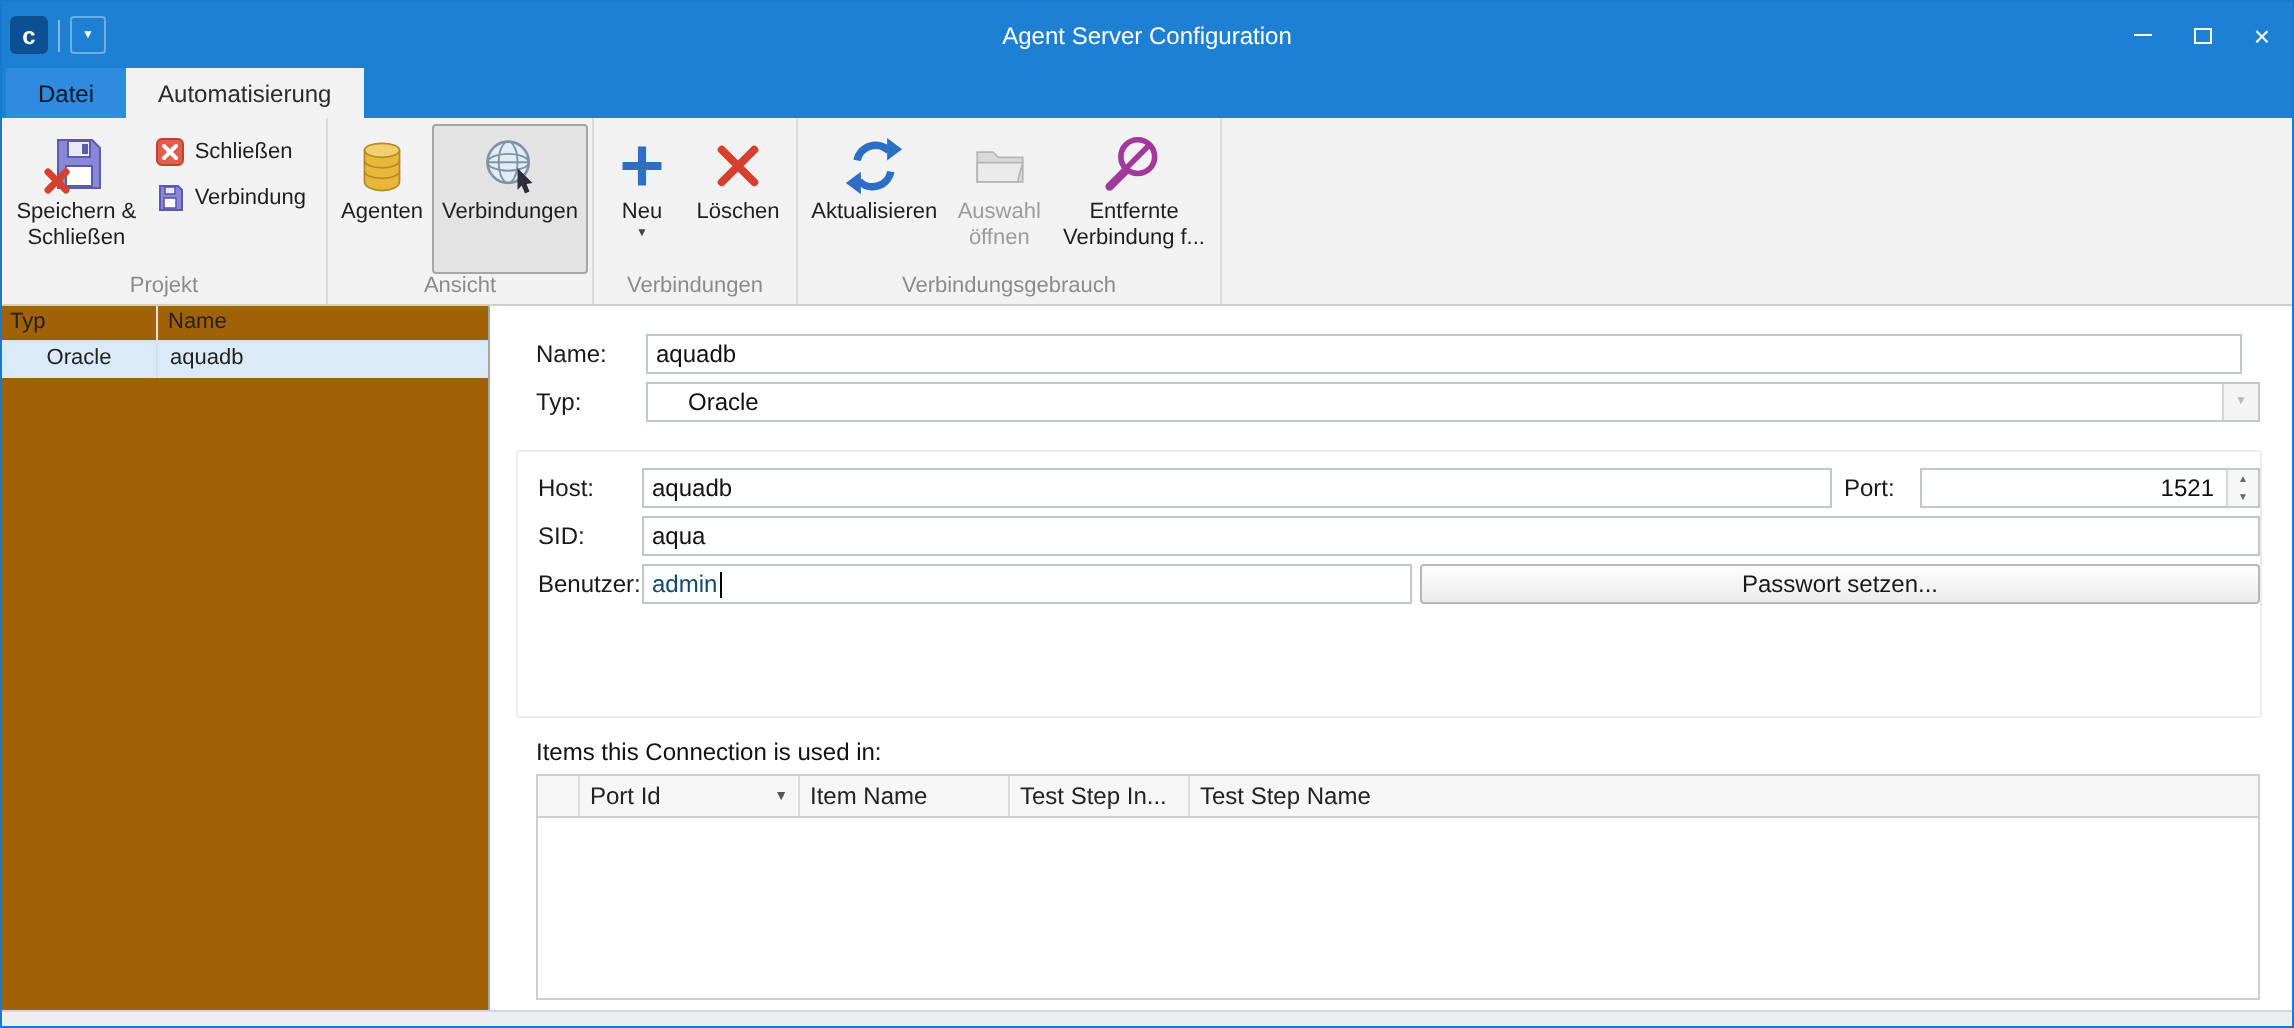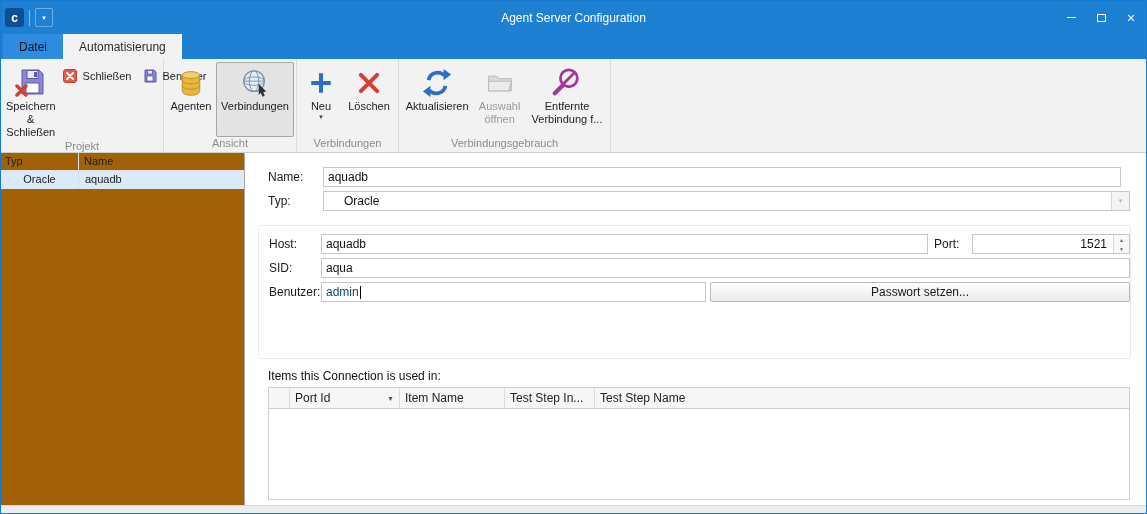--- a/index.html
+++ b/index.html
@@ -37,21 +37,21 @@
   .rgroup-buttons { flex:1; display:flex; align-items:stretch; padding:0 2px; }
   .rgroup-label { height:15px; font-size:11px; color:#8b8b8b; text-align:center; line-height:13px; }
   .rfill { flex:1; }
   .rbtn { display:flex; flex-direction:column; align-items:center; padding:3px 2px 0 2px;
     border:1px solid transparent; border-radius:2px; cursor:default; }
   .rbtn .icon { height:34px; display:flex; align-items:center; justify-content:center; }
   .rbtn-label { font-size:11px; color:#1e1e1e; text-align:center; line-height:13px; }
   .rbtn.selected { background:#e3e3e4; border-color:#a6a6a6; }
   .rbtn.disabled .rbtn-label { color:#9b9b9b; }
   .mini-caret { font-size:6px; color:#444; margin-top:1px; }
-  .smallcol { display:flex; flex-direction:row; gap:3px; padding:4px 2px 0 2px; }
+  .smallcol { display:flex; flex-direction:column; gap:3px; padding:4px 2px 0 2px; }
   .sbtn { display:flex; align-items:center; gap:5px; height:20px; font-size:11px; color:#1e1e1e; padding:0 6px 0 2px; }
   .sicon { width:15px; height:15px; display:flex; align-items:center; justify-content:center; }
 
   
   .main { flex:1; display:flex; background:#fff; min-height:0; }
   .left-panel { width:244px; border-right:1px solid #a5a5a5; background:#a16207; flex:0 0 auto; }
   .lheader { display:flex; height:18px; border-bottom:1px solid #e0e0e0; font-size:11px; color:#222; }
   .lh-typ { width:78px; border-right:1px solid #e0e0e0; padding-left:4px; line-height:17px; }
   .lh-name { flex:1; padding-left:5px; line-height:17px; }
   .lrow { display:flex; height:18px; background:#dbeaf8; font-size:11px; color:#222; }
@@ -69,21 +69,21 @@
   .combo-btn { width:18px; height:100%; background:#f4f4f4; border-left:1px solid #d4d7da;
     display:flex; align-items:center; justify-content:center; }
   .combo-caret { font-size:6px; color:#b8b8b8; }
 
   .groupbox { margin:14px -1px 0 -10px; height:134px; border:1px solid #ececec; border-radius:2px;
     padding:8px 0 0 10px; }
   .grow { display:flex; align-items:center; height:20px; margin-bottom:4px; font-size:12px; color:#1a1a1a; }
   .glabel { width:52px; flex:0 0 auto; }
   .host-wrap { flex:1; }
   .port-label { width:44px; flex:0 0 auto; padding-left:6px; }
-  .spinbox { width:158px; flex:0 0 auto; position:relative; }
+  .spinbox { width:170px; flex:0 0 auto; position:relative; }
   .spinbox .tinput { text-align:right; padding-right:22px; }
   .spin { position:absolute; right:1px; top:1px; bottom:1px; width:16px; border-left:1px solid #d4d7da;
     display:flex; flex-direction:column; background:#f7f7f7; }
   .spin div { flex:1; font-size:5px; color:#666; display:flex; align-items:center; justify-content:center; }
   .sid-wrap { flex:1; margin-right:0; }
   .fake-input { width:385px; flex:0 0 auto; height:20px; border:1px solid #c2c7cb; background:#fff;
     font-size:12px; color:#0c4a6e; display:flex; align-items:center; padding:0 4px; }
   .caret { display:inline-block; width:1px; height:13px; background:#000; margin-left:1px;
     animation:blink 1s steps(1) infinite; }
   @keyframes blink { 50% { opacity:0; } }
@@ -165,21 +165,21 @@
             <span>Schließen</span>
           </div>
           <div class="sbtn">
             <span class="sicon">
               <svg width="14" height="14" viewBox="0 0 14 14">
                 <path d="M2 1 h9 l2 2 v10 h-11 z" fill="#8a87d8" stroke="#5c59ae"></path>
                 <rect x="4.5" y="1.5" width="5" height="3.5" fill="#e9eaf6" stroke="#5c59ae" stroke-width="0.8"></rect>
                 <rect x="4" y="7" width="6" height="5" fill="#fff" stroke="#5c59ae" stroke-width="0.8"></rect>
               </svg>
             </span>
-            <span>Benutzer</span>
+            <span>Verbindung</span>
           </div>
         </div>
       </div>
       <div class="rgroup-label">Projekt</div>
     </div>
 
     <div class="rgroup" style="width:133px">
       <div class="rgroup-buttons">
         <div class="rbtn" style="width:50px">
           <div class="icon">

